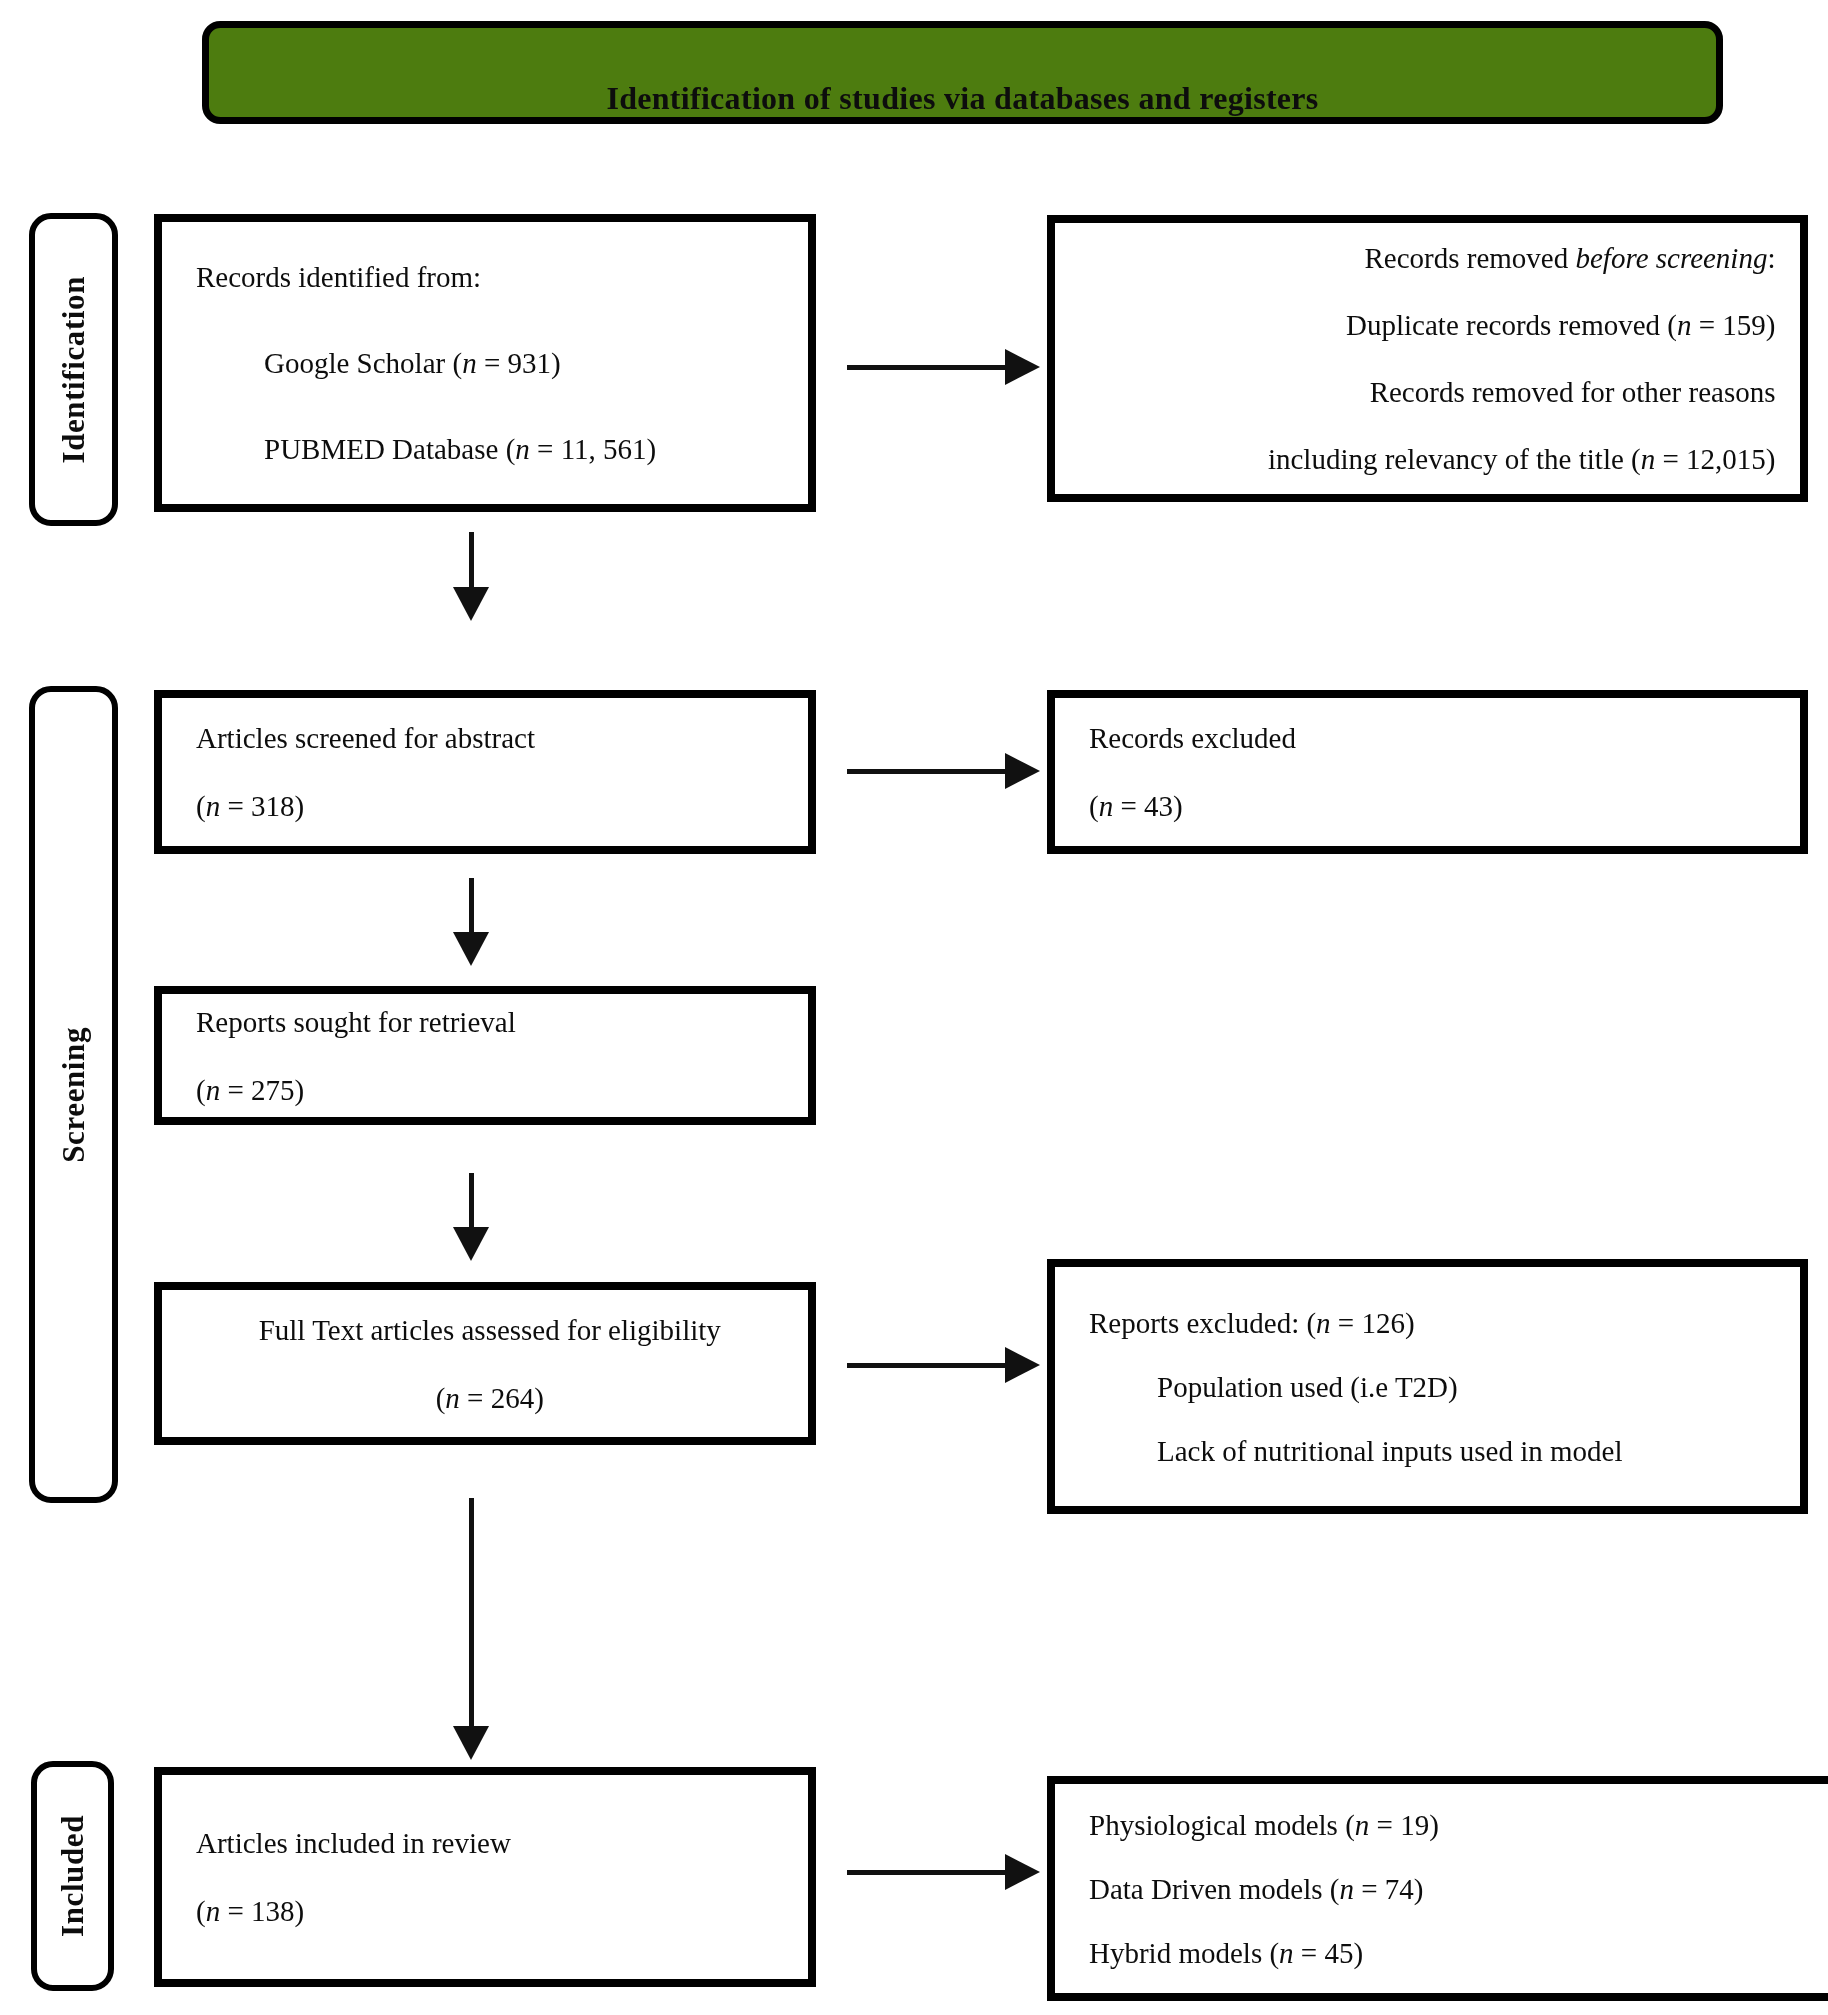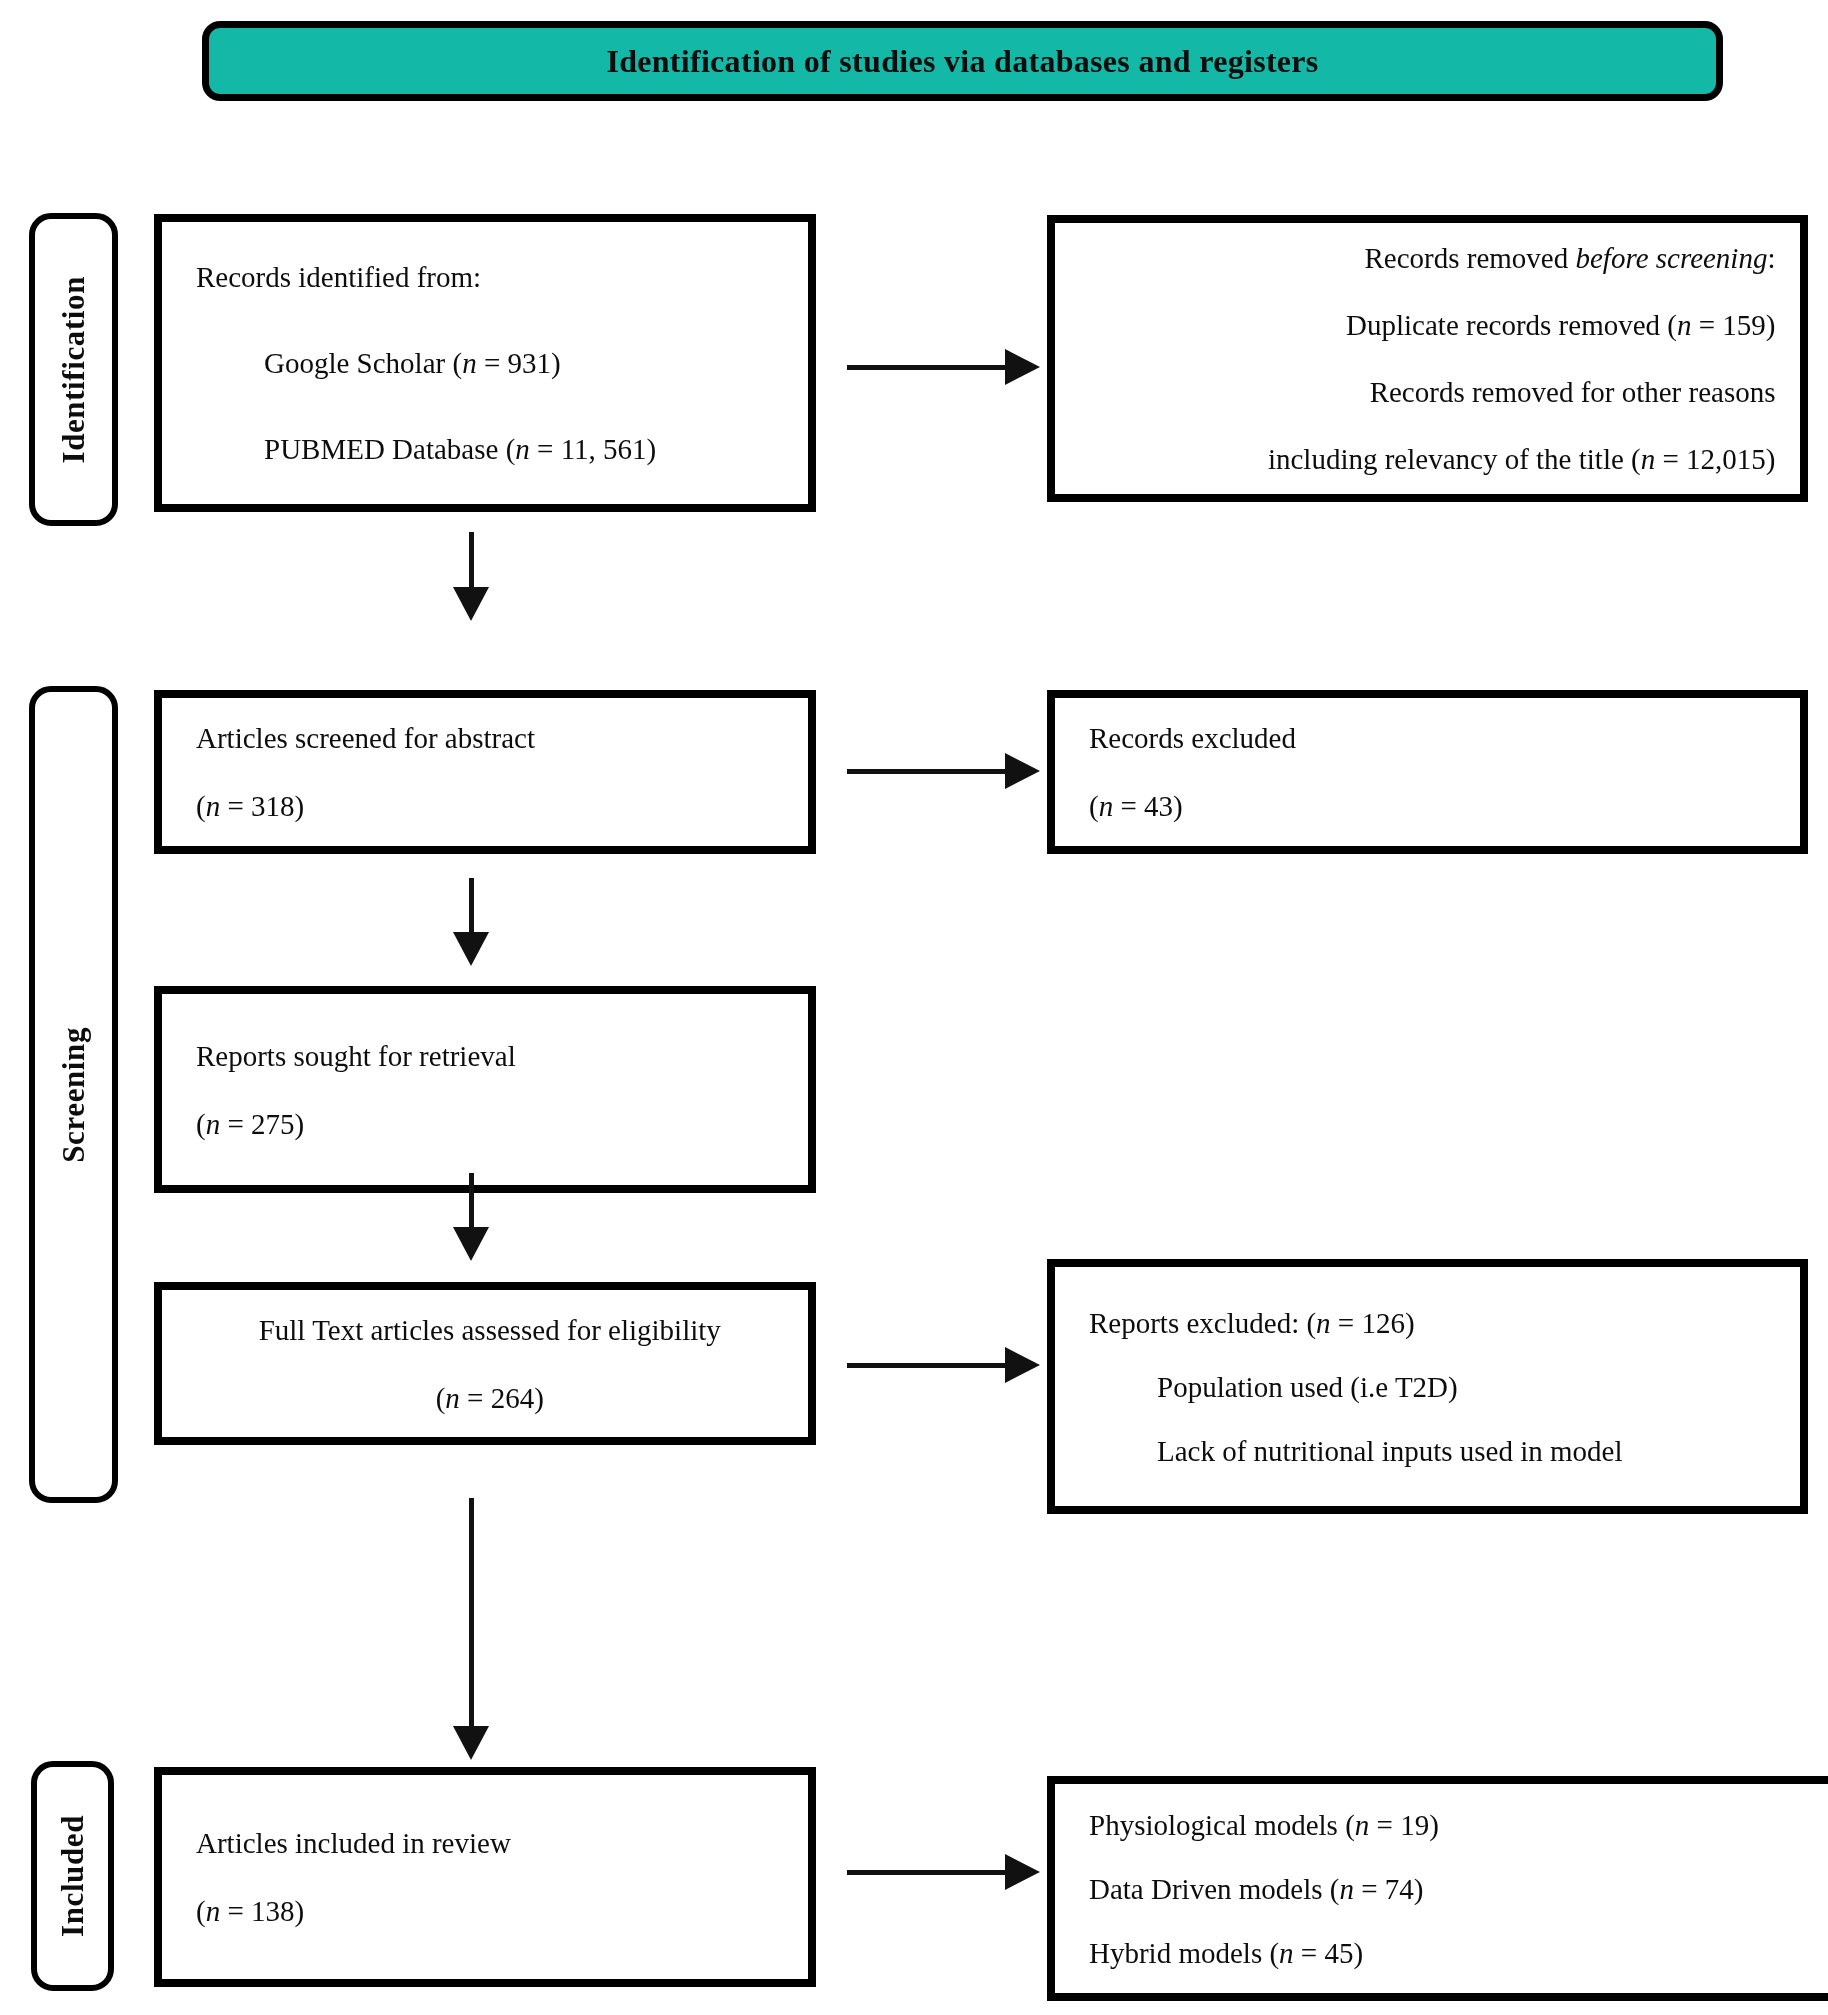--- a/index.html
+++ b/index.html
@@ -15,39 +15,39 @@
     position:absolute;background:#ffffff;border:8px solid #000000;
     box-sizing:border-box;display:flex;flex-direction:column;justify-content:center;
     font-size:29px;line-height:68px;
     padding:6.1px 24.5px 6.1px 34px;
   }
   .flow-box .line{white-space:nowrap;}
   .flow-box .line.indent{padding-left:68px;}
   .flow-box .line.stretch{text-align-last:justify;}
 
   .title-box{
-    position:absolute;left:202px;top:21.4px;width:1521px;height:80px;
-    background:#14b8a6;border:7.3px solid #000000;border-radius:18.3px;box-sizing:border-box;
-    display:flex;align-items:center;justify-content:center;
+    position:absolute;left:202px;top:21.4px;width:1521px;height:103px;
+    background:#4d7c0f;border:7.3px solid #000000;border-radius:18.3px;box-sizing:border-box;
+    display:flex;align-items:flex-end;justify-content:center;
     font-size:32px;font-weight:bold;letter-spacing:0.3px;
   }
 
   .stage-label{
     position:absolute;background:#ffffff;border:6.7px solid #000000;border-radius:22px;
     box-sizing:border-box;display:flex;align-items:center;justify-content:center;
     font-size:31px;font-weight:bold;
   }
   .stage-label span{writing-mode:vertical-rl;transform:rotate(180deg);letter-spacing:0.6px;}
 
   
   #box-records-identified{left:154px;top:214px;width:662px;height:298px;line-height:86px;}
   #box-records-removed  {left:1047px;top:215px;width:761px;height:287px;line-height:67px;align-items:flex-end;}
   #box-articles-screened{left:154px;top:690px;width:662px;height:164px;}
   #box-records-excluded {left:1047px;top:690px;width:761px;height:164px;}
-  #box-reports-sought   {left:154px;top:986px;width:662px;height:207px;}
+  #box-reports-sought   {left:154px;top:986px;width:662px;height:139px;}
   #box-full-text        {left:154px;top:1282px;width:662px;height:163px;align-items:center;}
   #box-reports-excluded {left:1047px;top:1259px;width:761px;height:255px;line-height:64px;}
   #box-studies-included {left:154px;top:1767px;width:662px;height:220px;}
   #box-included-models  {left:1047px;top:1760px;width:908px;height:225px;line-height:64px;margin-top:16px;}
 
   #stage-identification{left:29px;top:213px;width:89px;height:313px;}
   #stage-screening     {left:29px;top:686px;width:89px;height:817px;}
   #stage-included      {left:31px;top:1761px;width:83px;height:230px;}
 
   

